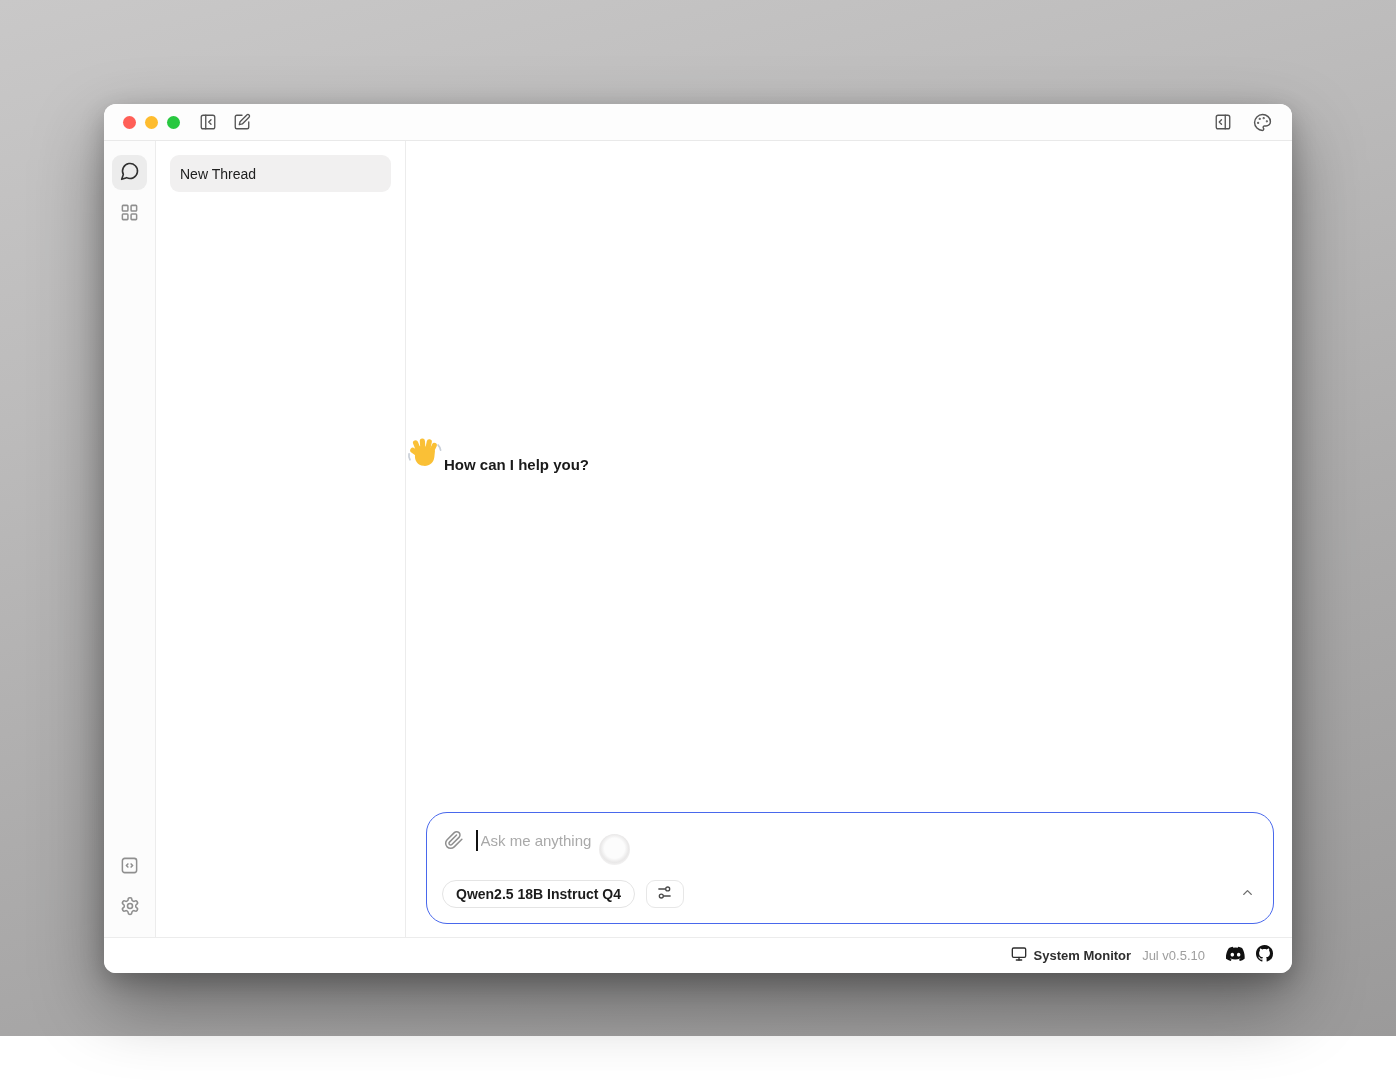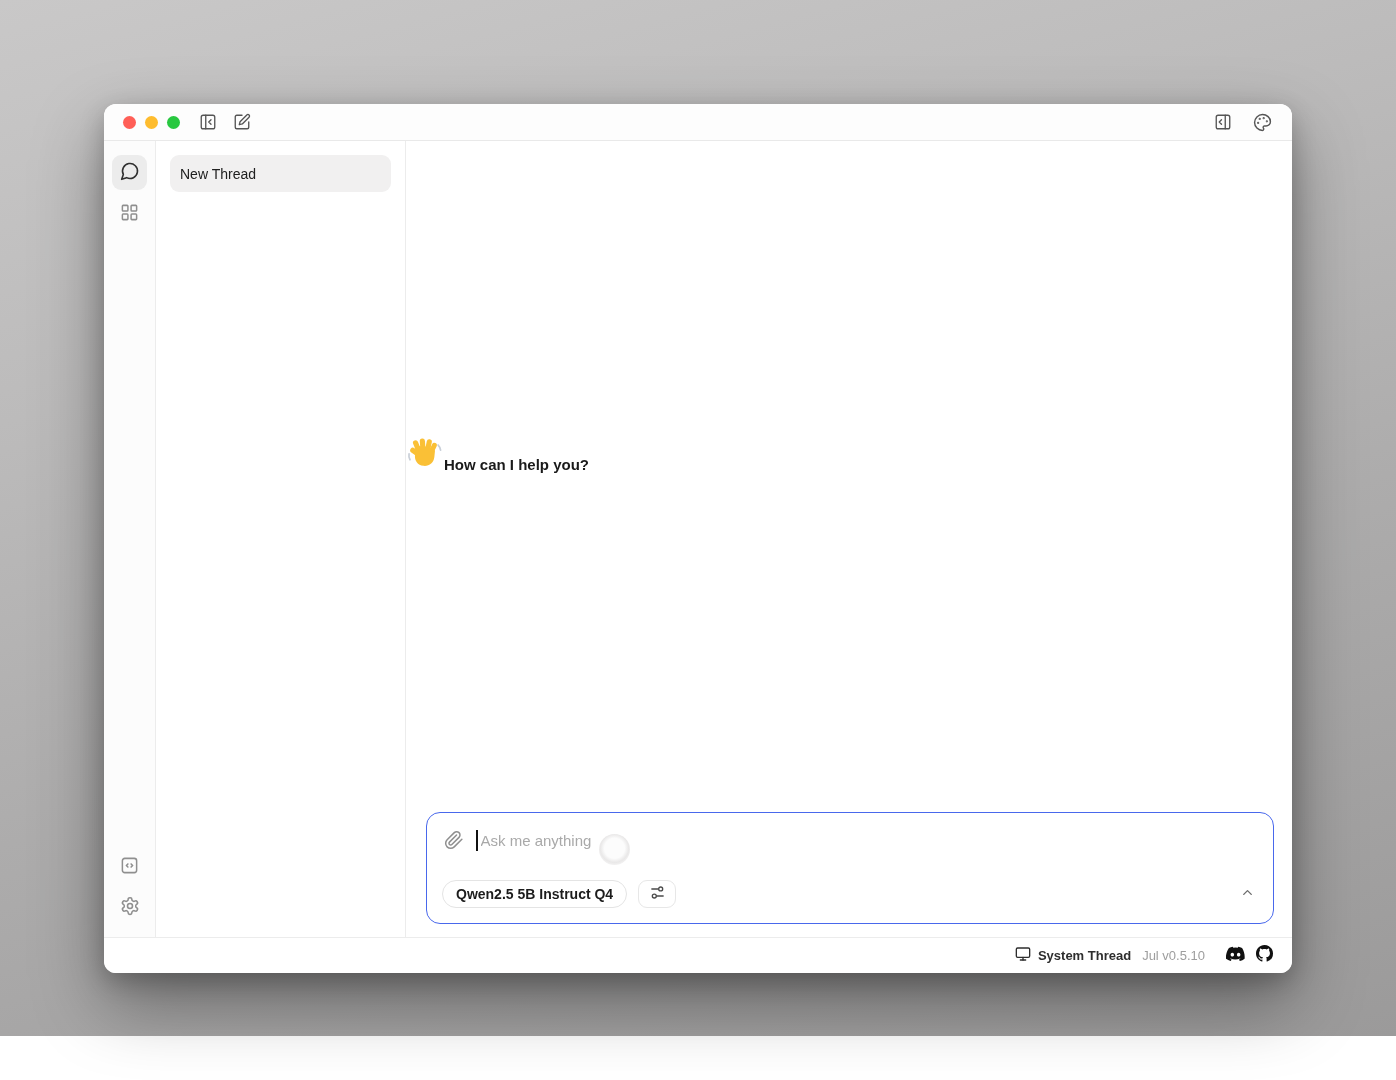--- a/index.html
+++ b/index.html
@@ -33,21 +33,21 @@
   .threads{flex:0 0 221px;border-right:1px solid #ececec;background:#ffffff;padding:14px;}
   .thread-item{height:37px;background:#f1f0f0;border-radius:9px;display:flex;align-items:center;
     padding:0 10px;font-size:14px;color:#202020;cursor:pointer;}
   .main{flex:1 1 auto;position:relative;background:#ffffff;}
   
   .greeting{position:absolute;left:0;right:0;top:295px;display:flex;
     flex-direction:row;align-items:center;}
   .greeting-text{margin-top:14px;font-size:15px;font-weight:600;color:#1a1a1a;}
   
   .composer{position:absolute;left:20px;right:18px;bottom:13px;height:112px;
-    border:1.5px solid #4968ec;border-radius:14px;background:#fff;box-sizing:border-box;}
+    border:1.5px solid #4968ec;border-radius:21px;background:#fff;box-sizing:border-box;}
   .composer-row1{display:flex;align-items:center;padding:15px 16px 0 15px;position:relative;}
   .attach-btn{color:#8f8f8f;}
   .caret{width:1.5px;height:21px;background:#111;margin:0 0 0 10px;flex:0 0 auto;}
   .composer-input{border:none;outline:none;flex:1 1 auto;font-size:15px;color:#222;
     padding:0 0 0 3px;background:transparent;font-family:inherit;}
   .composer-input::placeholder{color:#a9a9a9;opacity:1;}
   .cursor-halo{position:absolute;left:172px;top:21px;width:31px;height:31px;border-radius:50%;
     background:radial-gradient(circle at 50% 46%,#fcfcfc 0 44%,#e9e8e8 62%,#f3f2f2 74%,rgba(243,242,242,0) 80%);
     pointer-events:none;}
   .composer-row2{position:absolute;left:15px;bottom:15px;display:flex;align-items:center;gap:11px;}
@@ -198,21 +198,21 @@
                     <path d="m21.44 11.05-9.19 9.19a6 6 0 0 1-8.49-8.49l8.57-8.57A4 4 0 1 1 18 8.84l-8.59 8.57a2 2 0 0 1-2.83-2.83l8.49-8.48"></path>
                   </svg>
               </span>
             </button>
             <div class="caret"></div>
             <input class="composer-input" type="text" value="" placeholder="Ask me anything" style="">
             <div class="cursor-halo"></div>
           </div>
           <div class="composer-row2">
             <button class="model-pill">
-              <span>Qwen2.5 5B Instruct Q4</span>
+              <span>Qwen2.5 18B Instruct Q4</span>
             </button>
             <button class="model-settings-btn">
               <span>
                 <svg width="17" height="17" viewBox="0 0 24 24" fill="none" stroke="currentColor" stroke-width="1.9" stroke-linecap="round" stroke-linejoin="round">
                     <circle cx="16.5" cy="7" r="2.8"></circle>
                     <path d="M13 7H4"></path>
                     <circle cx="7.5" cy="17" r="2.8"></circle>
                     <path d="M11 17h9"></path>
                   </svg>
               </span>
@@ -231,21 +231,21 @@
 
     <div class="footer">
       <div class="sysmon">
         <span>
           <svg width="16" height="16" viewBox="0 0 24 24" fill="none" stroke="currentColor" stroke-width="2" stroke-linecap="round" stroke-linejoin="round">
               <rect x="2" y="3" width="20" height="14" rx="2"></rect>
               <path d="M8 21h8"></path>
               <path d="M12 17v4"></path>
             </svg>
         </span>
-        <span class="sysmon-label">System Thread</span>
+        <span class="sysmon-label">System Monitor</span>
       </div>
       <span class="version-label">Jul v0.5.10</span>
       <div class="footer-links">
         <a>
           <span>
             <svg width="19" height="15" viewBox="0 0 24 18" fill="currentColor">
                 <path d="M20.3 1.9A19.8 19.8 0 0 0 15.4.4l-.6 1.3a18.3 18.3 0 0 0-5.5 0C9.1 1.3 8.8.8 8.6.4 6.9.7 5.2 1.2 3.7 1.9 .6 6.5-.3 11-.1 15.5a19.9 19.9 0 0 0 6 3l1.3-2a13 13 0 0 1-1.9-.9l.4-.3c3.9 1.8 8.2 1.8 12.1 0l.4.3c-.6.4-1.2.7-1.9.9.4.7.8 1.4 1.2 2a19.8 19.8 0 0 0 6-3c.5-5.2-.8-9.7-3.2-13.6ZM8 12.9c-1.2 0-2.2-1.1-2.2-2.4S6.8 8.1 8 8.1s2.2 1.1 2.2 2.4-1 2.4-2.2 2.4Zm8 0c-1.2 0-2.2-1.1-2.2-2.4s1-2.4 2.2-2.4 2.2 1.1 2.2 2.4-1 2.4-2.2 2.4Z"></path>
               </svg>
           </span>
         </a>

